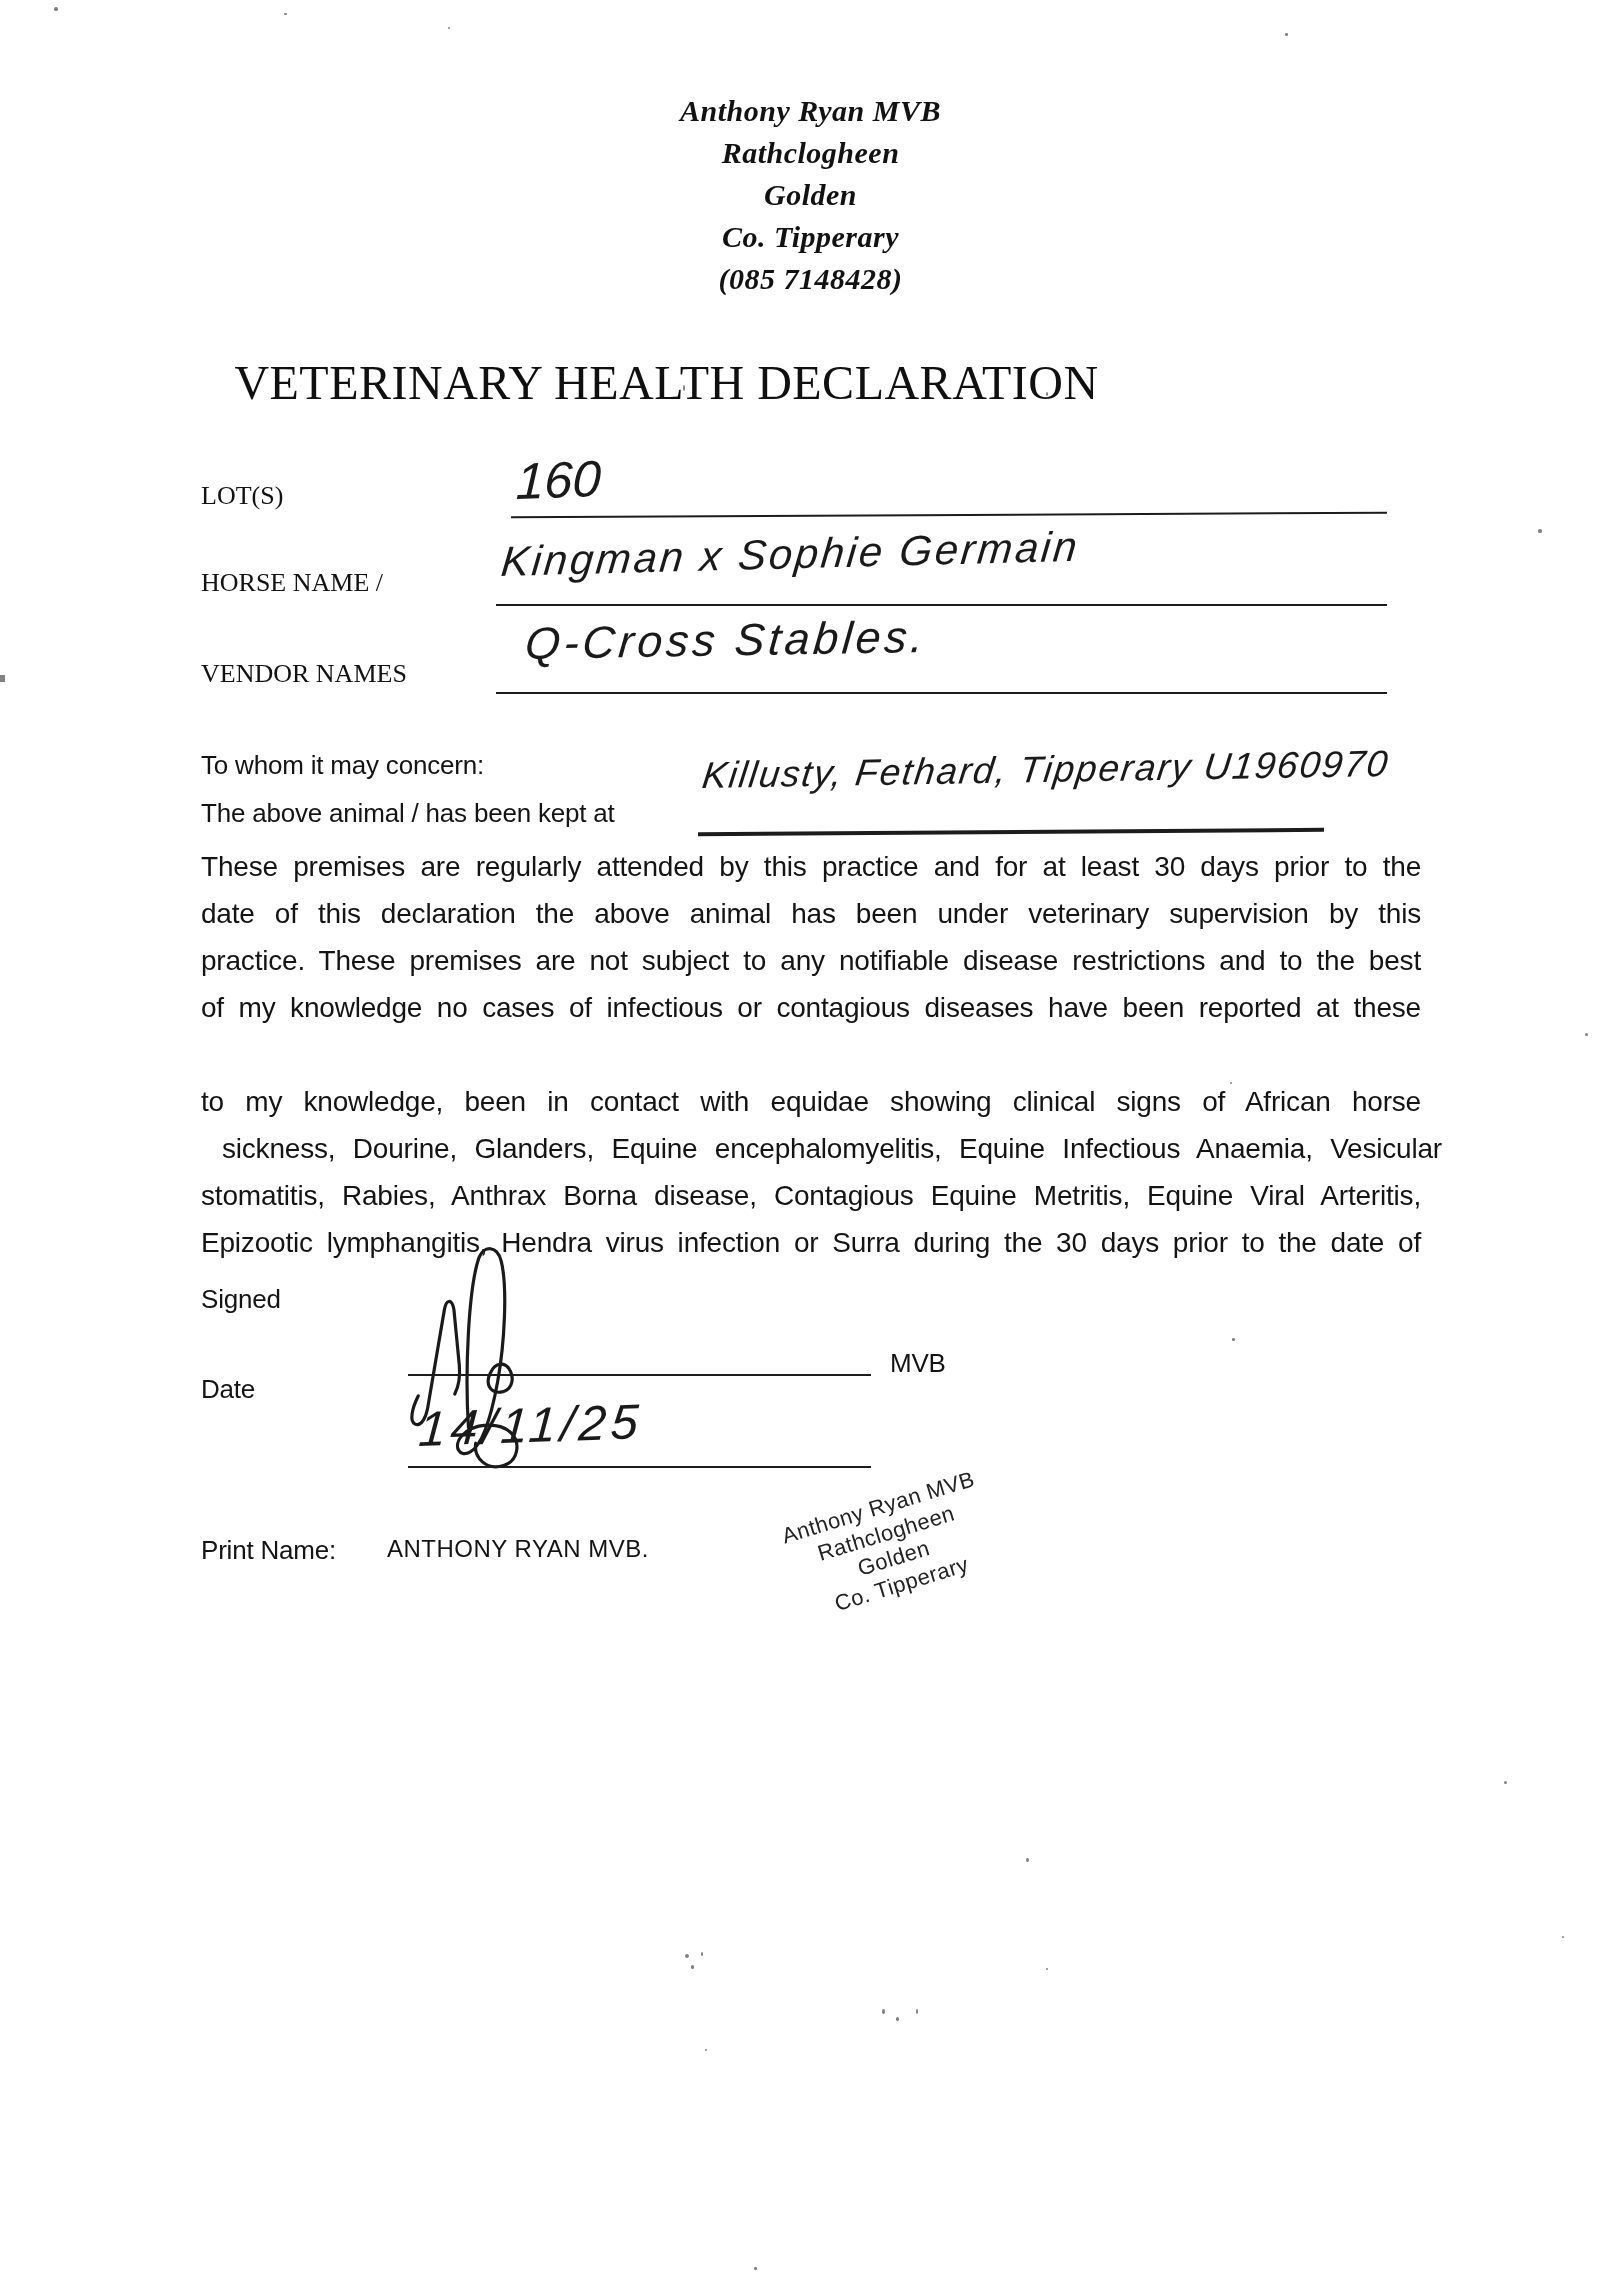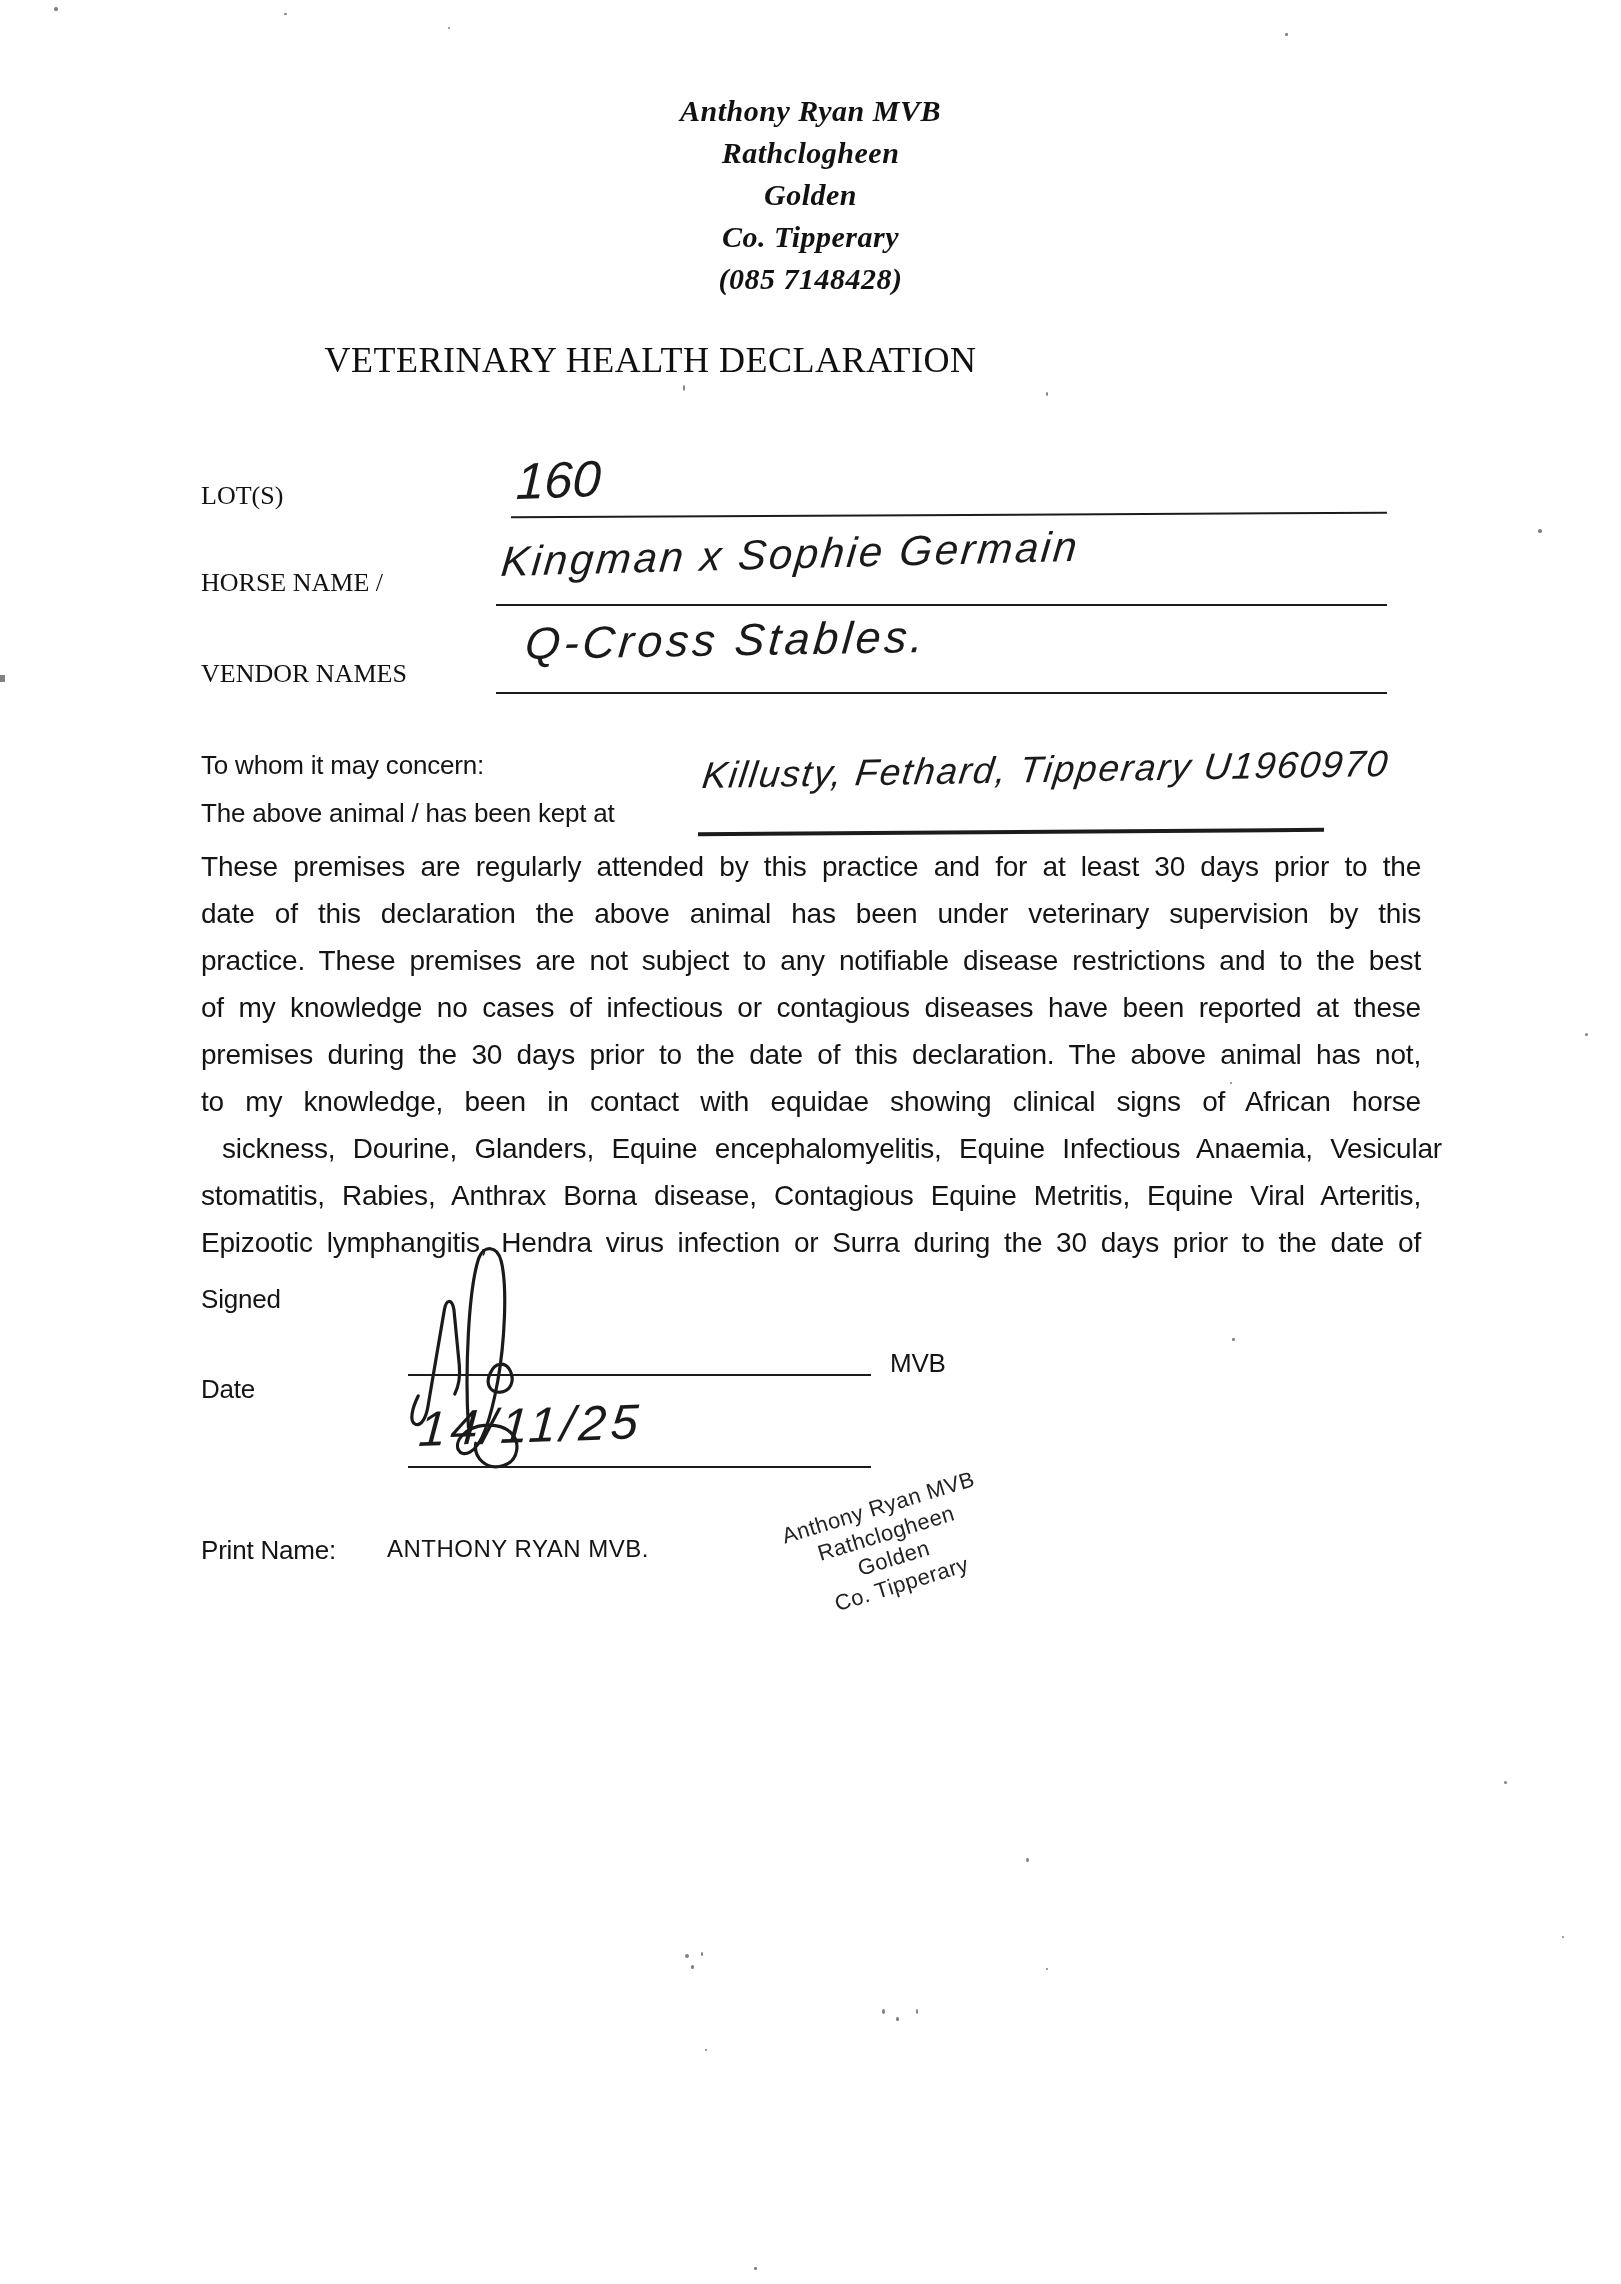--- a/index.html
+++ b/index.html
@@ -15,23 +15,23 @@
   .letterhead{position:absolute;top:90px;left:0;width:1621px;text-align:center;}
   .lh-line{
     font-family:"Liberation Serif",serif;
     font-style:italic;font-weight:bold;
     font-size:30px;line-height:42px;color:#121212;
     letter-spacing:0.5px;
   }
   
   .title{
     position:absolute;top:339px;left:0;width:1301px;
-    text-align:center;margin:0;
+    text-align:center;margin:16px;
     font-family:"Liberation Serif",serif;font-weight:normal;
-    font-size:36px;letter-spacing:0.5px;color:#101010;
+    font-size:48px;letter-spacing:0.5px;color:#101010;
   }
   
   .flabel{
     position:absolute;left:201px;
     font-family:"Liberation Serif",serif;
     font-size:26px;color:#121212;white-space:nowrap;
   }
   
   .btext{
     position:absolute;left:201px;
@@ -104,21 +104,20 @@
 
   <div class="btext" style="top:750px;">To whom it may concern:</div>
   <div class="btext" style="top:798px;text-align:center;">The above animal / has been kept at</div>
   <div class="hw hw-kept">Killusty, Fethard, Tipperary  U1960970</div>
   <div class="rule" style="left:698px;top:830px;width:626px;height:3.7px;transform:rotate(-0.4deg);"></div>
 
   <div class="pline" style="top:851px;">These premises are regularly attended by this practice and for at least 30 days prior to the</div>
   <div class="pline" style="top:898px;">date of this declaration the above animal has been under veterinary supervision by this</div>
   <div class="pline" style="top:945px;">practice. These premises are not subject to any notifiable disease restrictions and to the best</div>
   <div class="pline" style="top:992px;">of my knowledge no cases of infectious or contagious diseases have been reported at these</div>
-  <div class="pline" style="top:1039px;">premises during the 30 days prior to the date of this declaration. The above animal has not,</div>
   <div class="pline" style="top:1086px;">to my knowledge, been in contact with equidae showing clinical signs of African horse</div>
   <div class="pline" style="top:1133px;margin-left:21px;">sickness, Dourine, Glanders, Equine encephalomyelitis, Equine Infectious Anaemia, Vesicular</div>
   <div class="pline" style="top:1180px;">stomatitis, Rabies, Anthrax Borna disease, Contagious Equine Metritis, Equine Viral Arteritis,</div>
   <div class="pline" style="top:1227px;">Epizootic lymphangitis, Hendra virus infection or Surra during the 30 days prior to the date of</div>
 
   <div class="btext" style="top:1284px;">Signed</div>
   <svg class="sig" viewBox="0 0 430 545" aria-hidden="true">
     <path d="M38,350 c-14,28 -20,56 -7,62 c13,6 24,-14 28,-38 l36,-212 c4,-24 16,-26 21,-2 l12,124 c2,24 -2,46 -10,62"></path>
     <path d="M148,420 c-8,-122 0,-302 22,-370 c11,-33 42,-29 50,5 c14,58 7,182 -8,264 c-13,71 -32,138 -60,154 c-24,14 -39,-13 -18,-36 c25,-27 80,-31 106,-7 c24,22 17,63 -15,73 c-37,12 -66,-17 -61,-49"></path>
     <path d="M196,300 c10,-24 34,-26 44,-4 c10,22 0,44 -22,46 c-22,2 -34,-18 -22,-42"></path>

